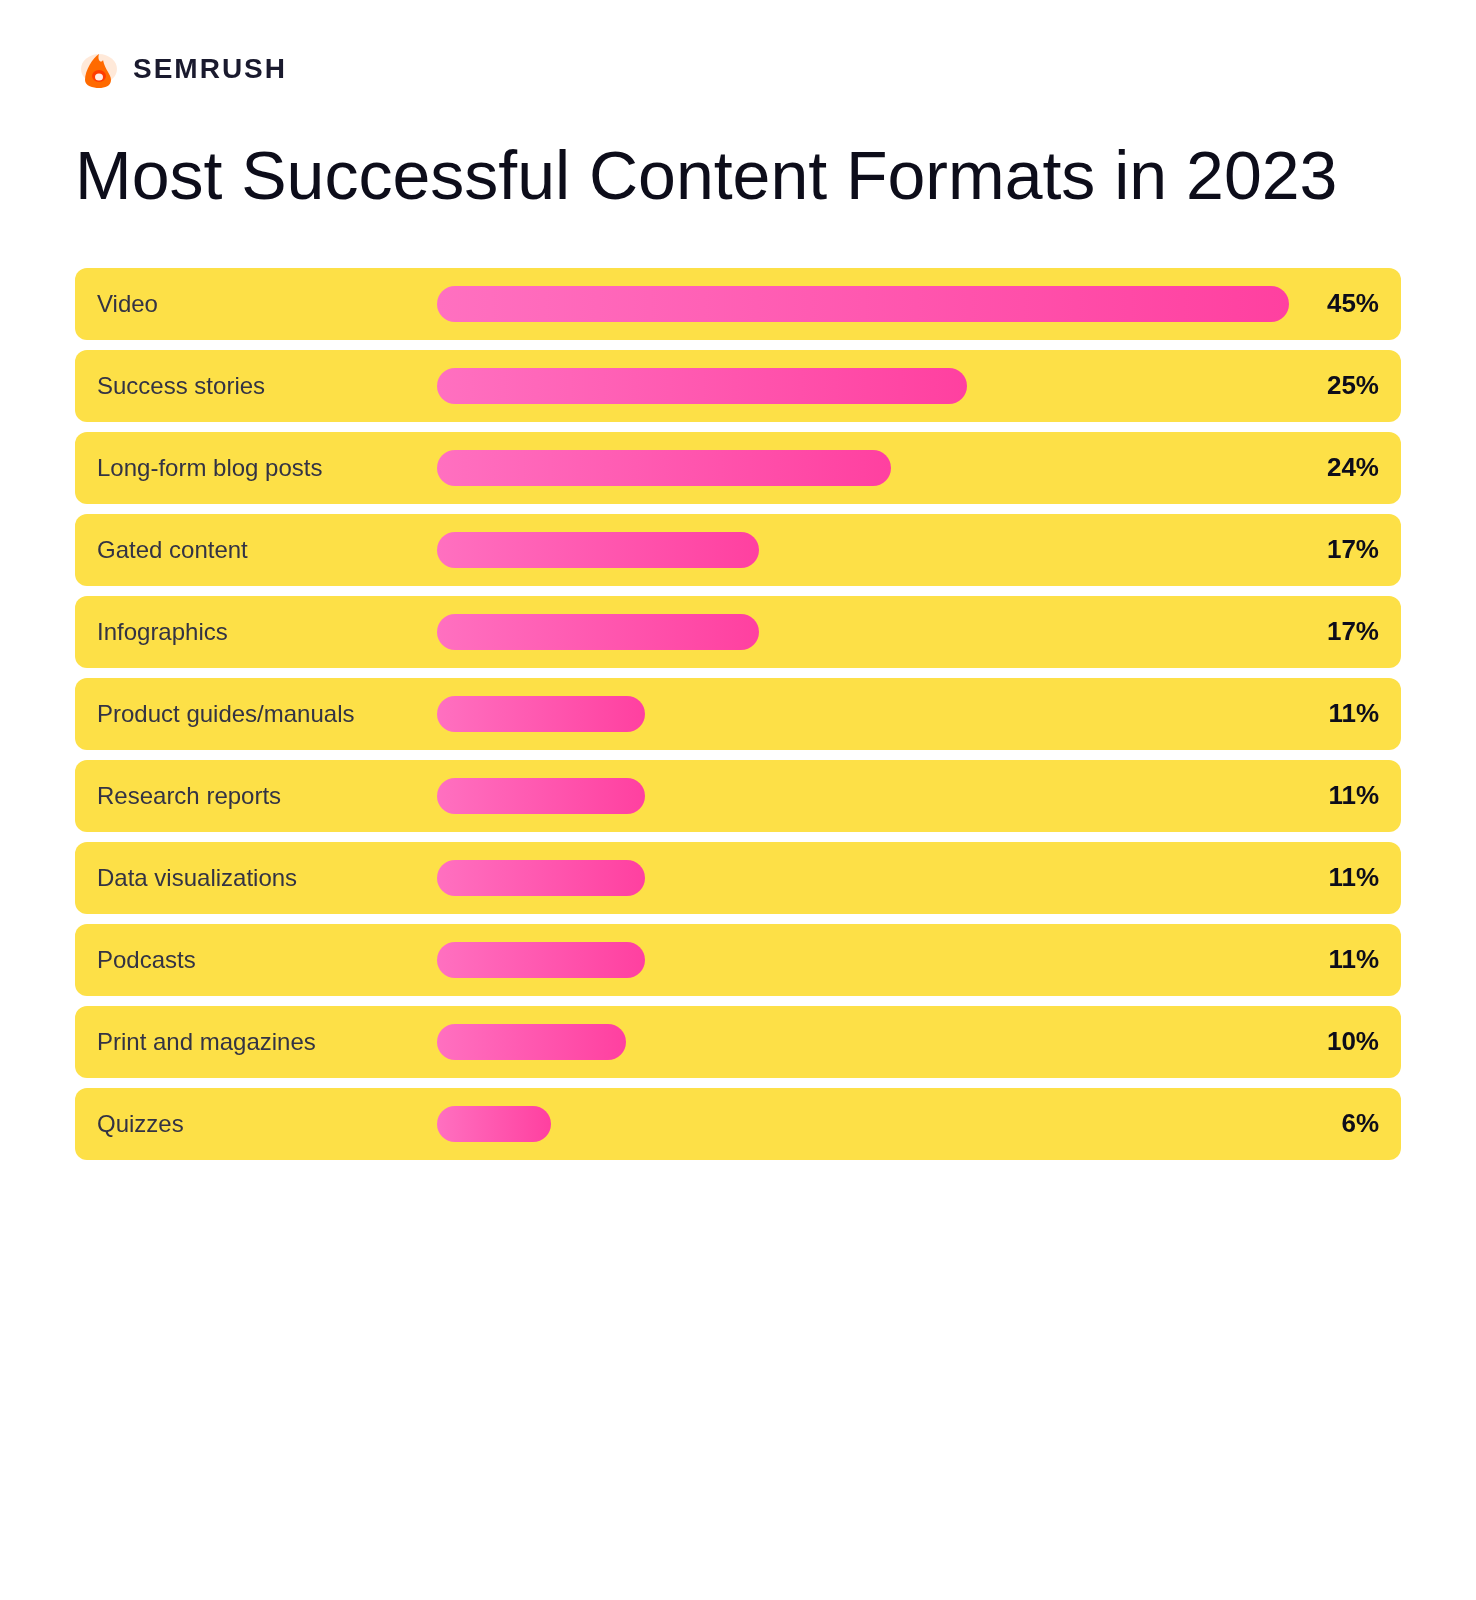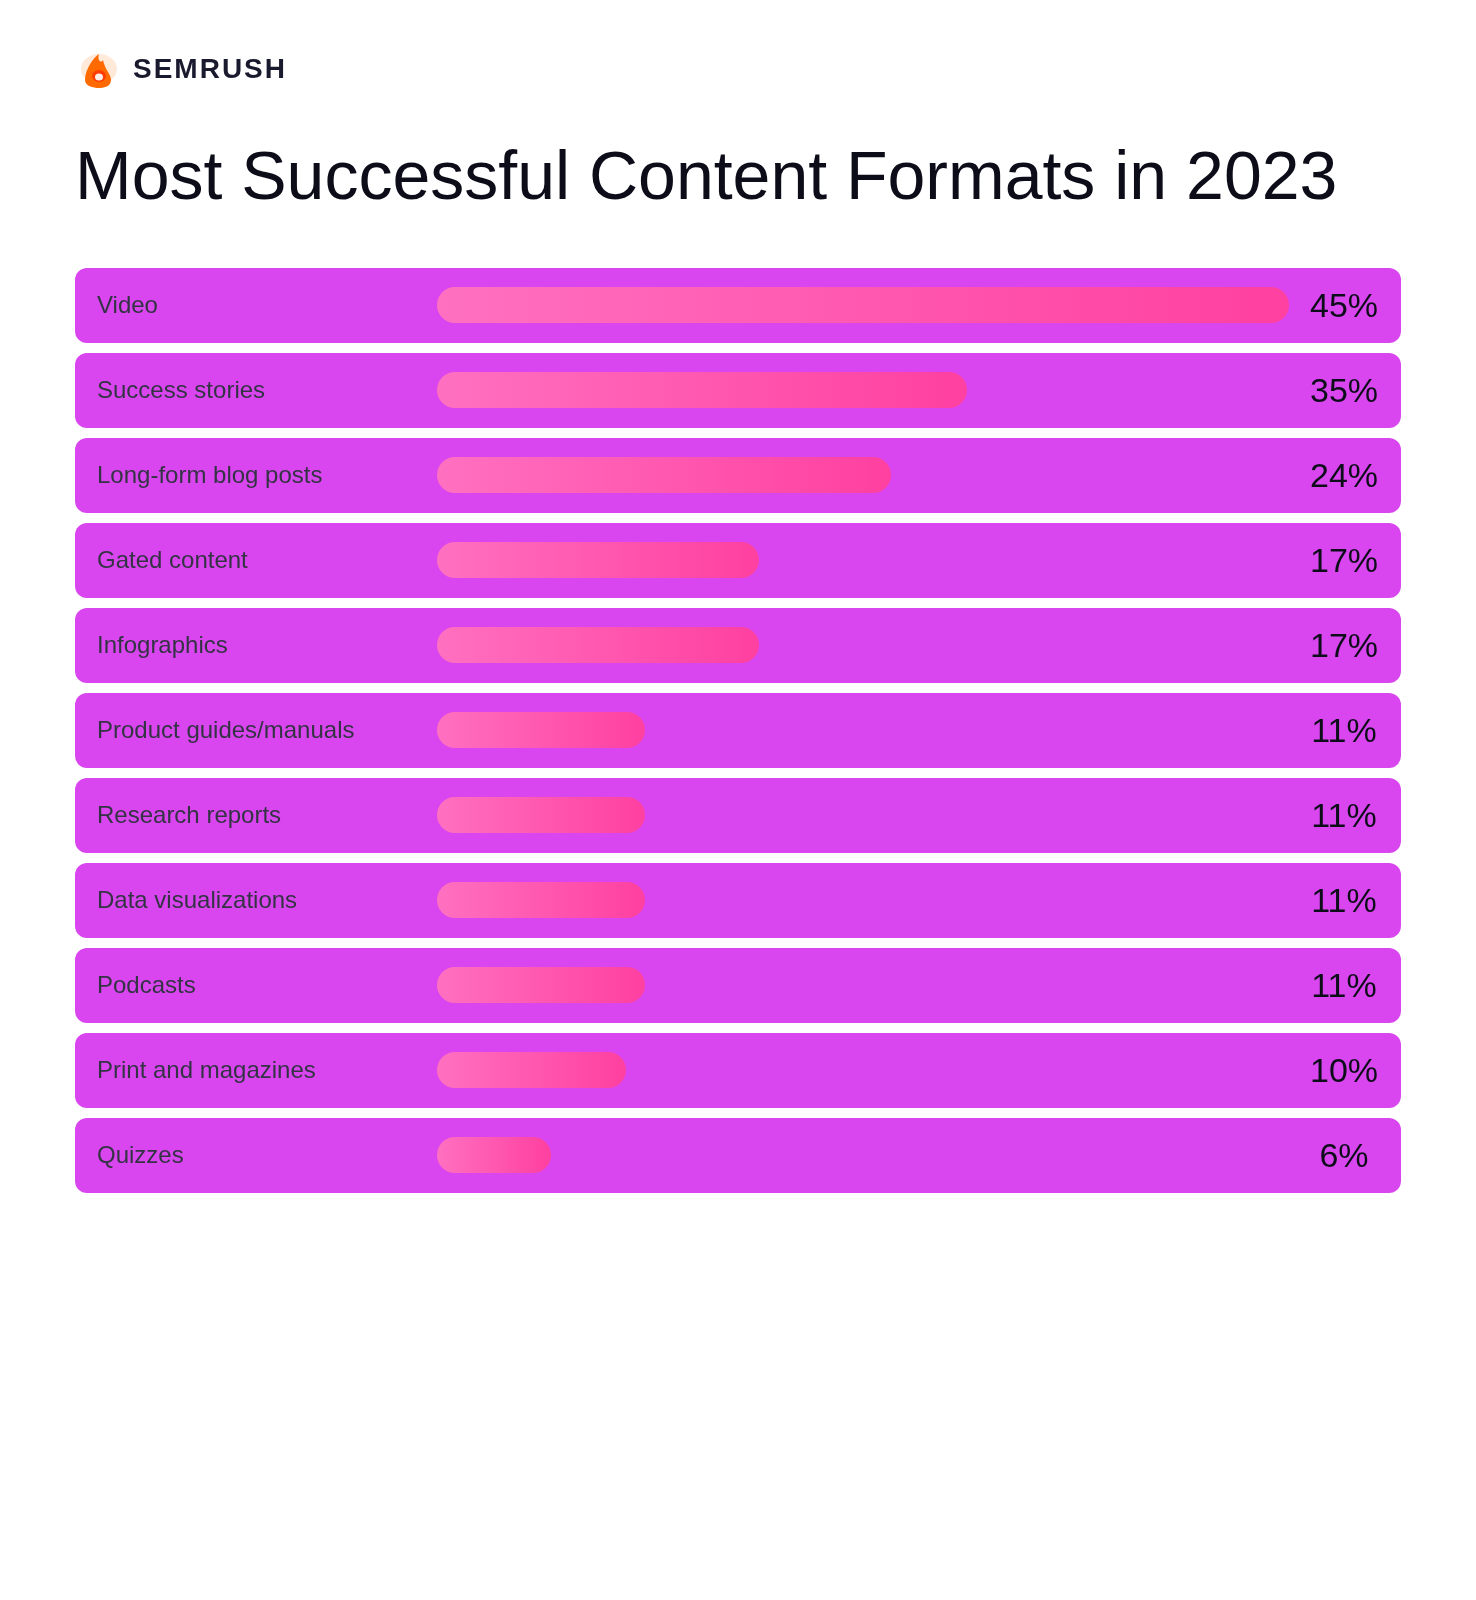--- a/index.html
+++ b/index.html
@@ -48,21 +48,21 @@
     }
 
     
     .chart-container {
       width: 100%;
     }
 
     .chart-row {
       display: flex;
       align-items: center;
-      background: #d946ef;
+      background: #fde047;
       border-radius: 12px;
       margin-bottom: 10px;
       padding: 18px 22px;
       gap: 20px;
     }
 
     .row-label {
       font-size: 24px;
       color: #333344;
       min-width: 320px;
@@ -74,25 +74,25 @@
       height: 36px;
     }
 
     .bar-fill {
       height: 36px;
       border-radius: 20px;
       background: linear-gradient(90deg, #ff70c0 0%, #ff40a0 100%);
     }
 
     .row-pct {
-      font-size: 34px;
+      font-size: 26px;
       color: #0d0d1a;
-      font-weight: 400;
+      font-weight: 700;
       min-width: 70px;
-      text-align: center;
+      text-align: right;
     }
   </style>
 </head>
 <body>
 
 <div class="page-wrapper">
 
   <div class="logo-area">
     <svg class="logo-icon" viewBox="0 0 48 38" fill="none" xmlns="http://www.w3.org/2000/svg">
 
@@ -113,21 +113,21 @@
       <div class="bar-track">
         <div class="bar-fill" style="width: 100%"></div>
       </div>
       <span class="row-pct">45%</span>
     </div>
       <div class="chart-row">
       <span class="row-label">Success stories</span>
       <div class="bar-track">
         <div class="bar-fill" style="width: 62.22222222222222%"></div>
       </div>
-      <span class="row-pct">35%</span>
+      <span class="row-pct">25%</span>
     </div>
       <div class="chart-row">
       <span class="row-label">Long-form blog posts</span>
       <div class="bar-track">
         <div class="bar-fill" style="width: 53.333333333333336%"></div>
       </div>
       <span class="row-pct">24%</span>
     </div>
       <div class="chart-row">
       <span class="row-label">Gated content</span>

